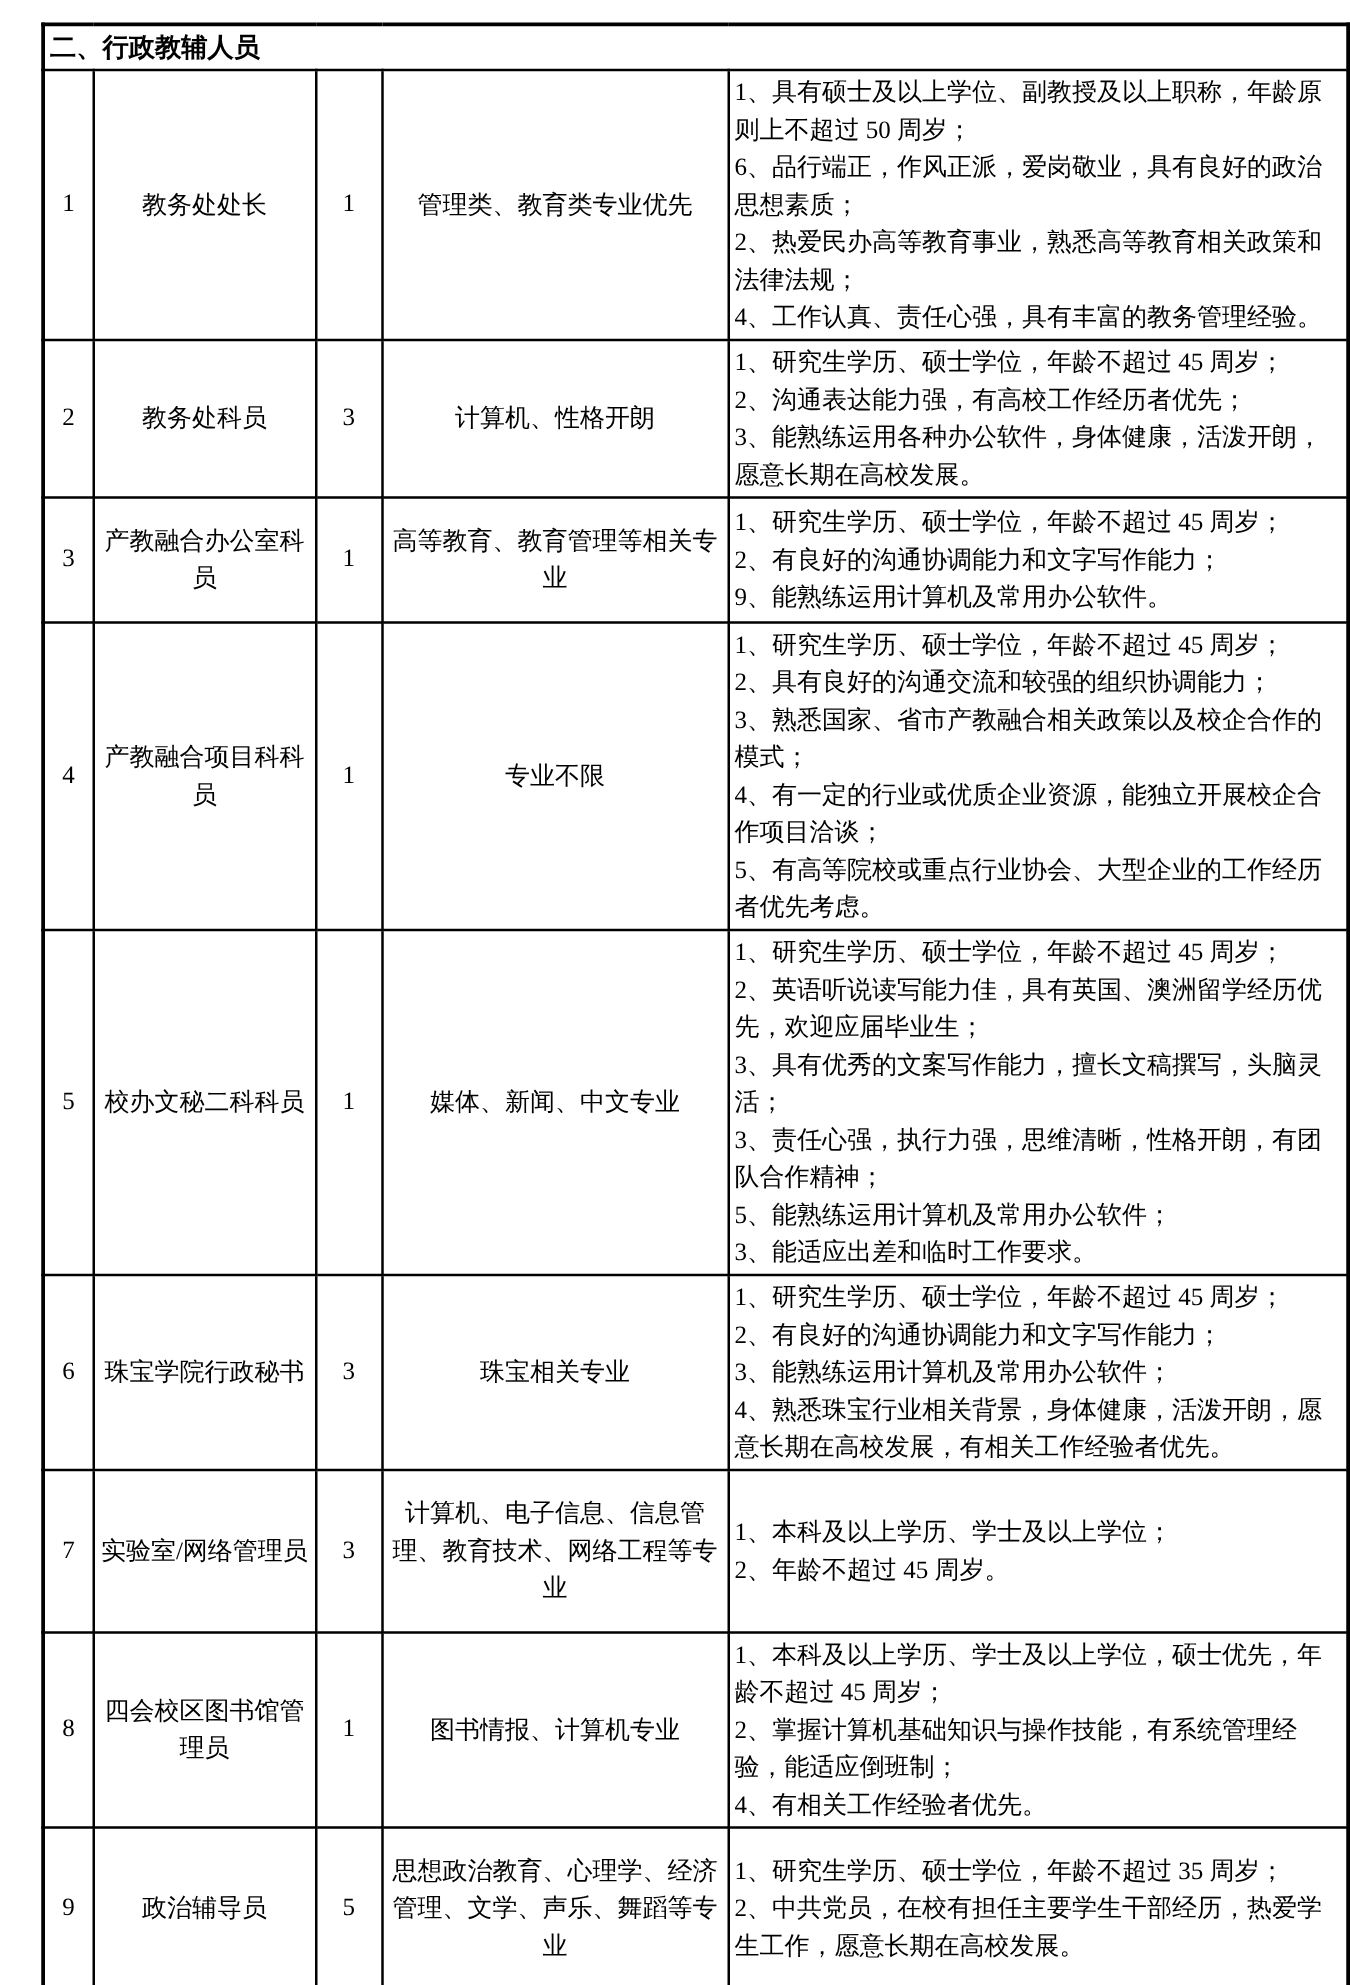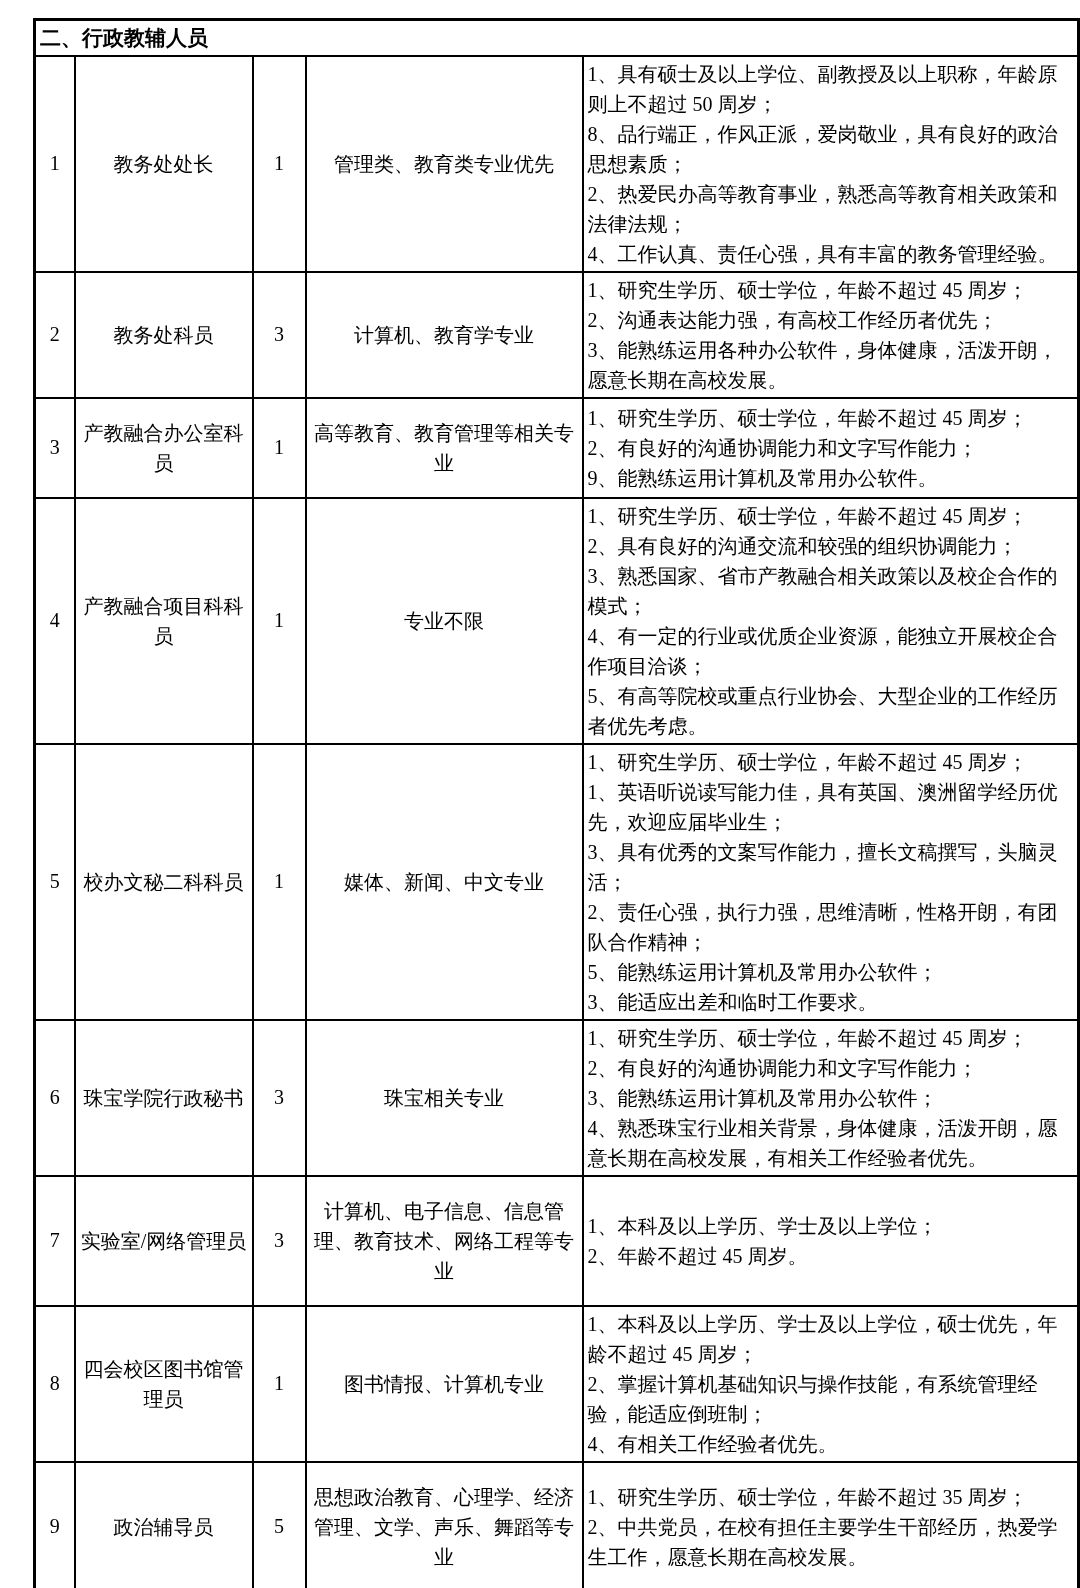--- a/index.html
+++ b/index.html
@@ -83,30 +83,30 @@
       </tr>
     </thead>
     <tbody id="rows">
         <tr>
     <td class="cell-no">1</td>
     <td class="cell-pos">教务处处长</td>
     <td class="cell-cnt">1</td>
     <td class="cell-major">管理类、教育类专业优先</td>
     <td class="cell-req">
             <div class="req-item">1、具有硕士及以上学位、副教授及以上职称，年龄原则上不超过 50 周岁；</div>
-            <div class="req-item">8、品行端正，作风正派，爱岗敬业，具有良好的政治思想素质；</div>
+            <div class="req-item">6、品行端正，作风正派，爱岗敬业，具有良好的政治思想素质；</div>
             <div class="req-item">2、热爱民办高等教育事业，熟悉高等教育相关政策和法律法规；</div>
             <div class="req-item">4、工作认真、责任心强，具有丰富的教务管理经验。</div>
           </td>
   </tr>
         <tr>
     <td class="cell-no">2</td>
     <td class="cell-pos">教务处科员</td>
     <td class="cell-cnt">3</td>
-    <td class="cell-major">计算机、教育学专业</td>
+    <td class="cell-major">计算机、性格开朗</td>
     <td class="cell-req">
             <div class="req-item">1、研究生学历、硕士学位，年龄不超过 45 周岁；</div>
             <div class="req-item">2、沟通表达能力强，有高校工作经历者优先；</div>
             <div class="req-item">3、能熟练运用各种办公软件，身体健康，活泼开朗，愿意长期在高校发展。</div>
           </td>
   </tr>
         <tr>
     <td class="cell-no">3</td>
     <td class="cell-pos">产教融合办公室科员</td>
     <td class="cell-cnt">1</td>
@@ -130,23 +130,23 @@
             <div class="req-item">5、有高等院校或重点行业协会、大型企业的工作经历者优先考虑。</div>
           </td>
   </tr>
         <tr>
     <td class="cell-no">5</td>
     <td class="cell-pos">校办文秘二科科员</td>
     <td class="cell-cnt">1</td>
     <td class="cell-major">媒体、新闻、中文专业</td>
     <td class="cell-req">
             <div class="req-item">1、研究生学历、硕士学位，年龄不超过 45 周岁；</div>
-            <div class="req-item">1、英语听说读写能力佳，具有英国、澳洲留学经历优先，欢迎应届毕业生；</div>
+            <div class="req-item">2、英语听说读写能力佳，具有英国、澳洲留学经历优先，欢迎应届毕业生；</div>
             <div class="req-item">3、具有优秀的文案写作能力，擅长文稿撰写，头脑灵活；</div>
-            <div class="req-item">2、责任心强，执行力强，思维清晰，性格开朗，有团队合作精神；</div>
+            <div class="req-item">3、责任心强，执行力强，思维清晰，性格开朗，有团队合作精神；</div>
             <div class="req-item">5、能熟练运用计算机及常用办公软件；</div>
             <div class="req-item">3、能适应出差和临时工作要求。</div>
           </td>
   </tr>
         <tr>
     <td class="cell-no">6</td>
     <td class="cell-pos">珠宝学院行政秘书</td>
     <td class="cell-cnt">3</td>
     <td class="cell-major">珠宝相关专业</td>
     <td class="cell-req">

